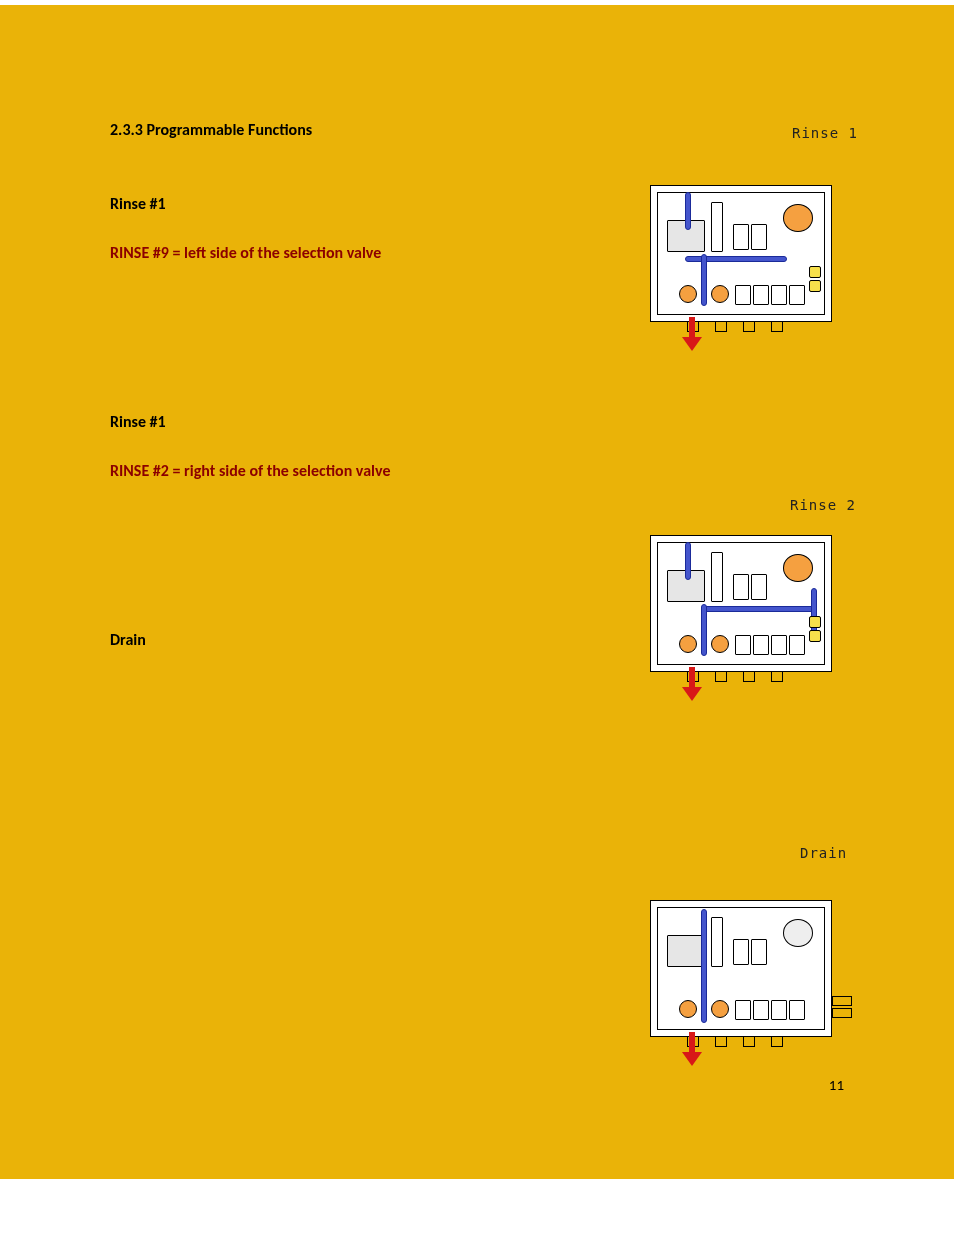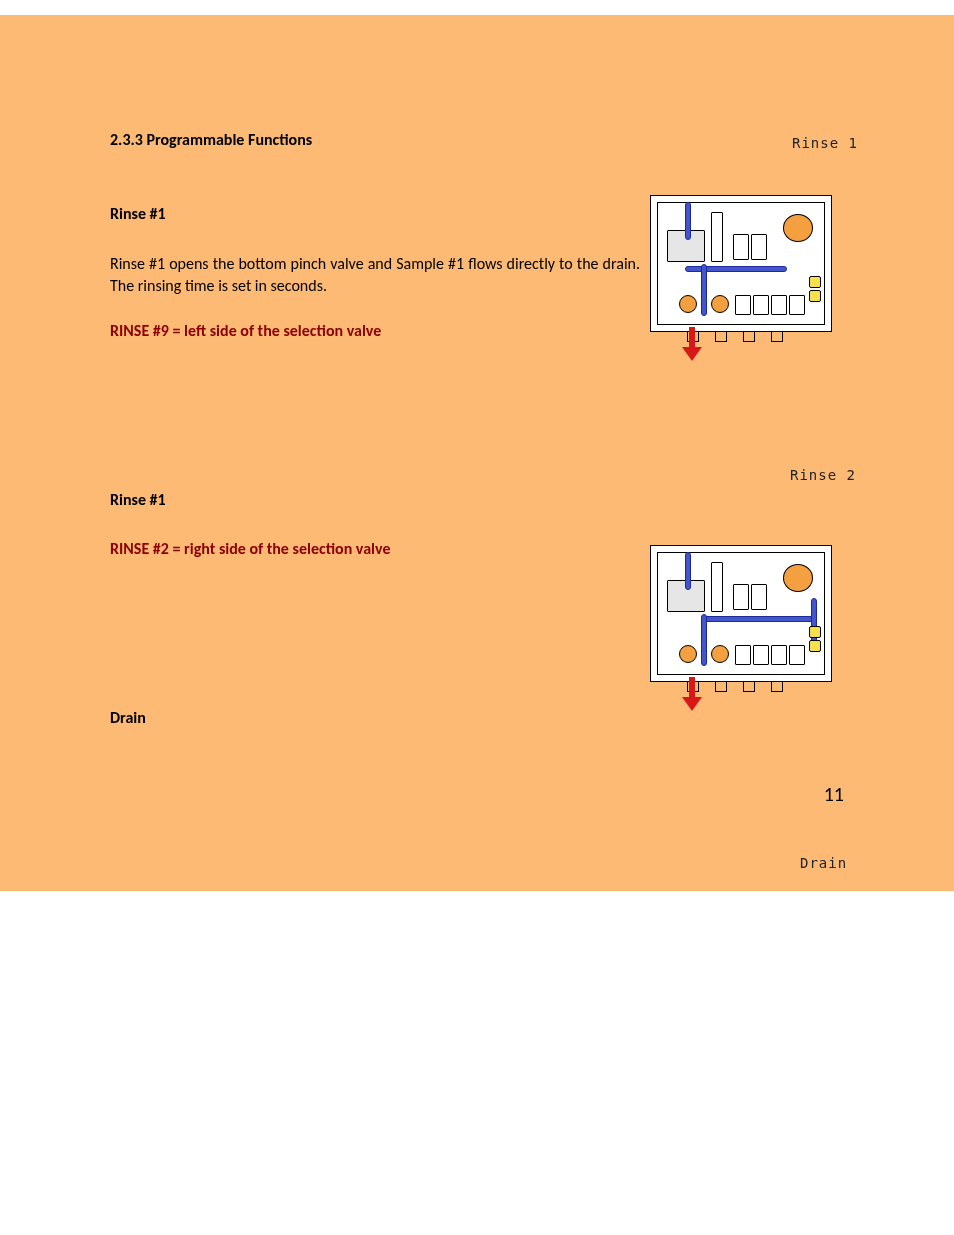--- a/index.html
+++ b/index.html
@@ -5,23 +5,23 @@
   html, body {
     margin: 0;
     padding: 0;
     background: #ffffff;
     font-family: Calibri, "Segoe UI", Arial, sans-serif;
     color: #000;
   }
   .page {
     position: relative;
     width: 954px;
-    height: 876px;
-    margin: 15px auto;
-    background: #fdba74;
+    height: 1174px;
+    margin: 5px auto;
+    background: #eab308;
   }
   .content {
     position: absolute;
     left: 110px;
     top: 115px;
     width: 530px;
   }
   .section-title {
     font-weight: bold;
     font-size: 16px;
@@ -128,51 +128,50 @@
     width: 0; height: 0;
     border-left: 10px solid transparent;
     border-right: 10px solid transparent;
     border-top: 14px solid #d81818;
     margin: 0 auto;
   }
   .page-number {
     position: absolute;
     bottom: 85px;
     right: 110px;
-    font-size: 20px;
+    font-size: 15px;
   }
 </style>
 </head>
 <body>
 
 <div class="page">
 
   <div class="content">
 
     <div class="section-title">2.3.3 Programmable Functions</div>
 
     <div class="block">
       <div class="sub-heading">Rinse #1</div>
-      <div class="para">Rinse #1 opens the bottom pinch valve and Sample #1 flows directly to the drain. The rinsing time is set in seconds.</div>
       <div class="highlight">RINSE #9 = left side of the selection valve</div>
     </div>
 
     <div class="block">
       <div class="sub-heading">Rinse #1</div>
       <div class="highlight">RINSE #2 = right side of the selection valve</div>
     </div>
 
     <div class="block last" style="margin-top:110px;">
       <div class="sub-heading" style="margin-bottom:4px;">Drain</div>
     </div>
 
   </div>
 
   <div class="fig-label" style="left:792px; top:120px;">Rinse 1</div>
-  <div class="fig-label" style="left:790px; top:452px;">Rinse 2</div>
+  <div class="fig-label" style="left:790px; top:492px;">Rinse 2</div>
   <div class="fig-label" style="left:800px; top:840px;">Drain</div>
 
   <div class="figure" style="left:650px; top:180px;">
     <div class="enclosure">
       <div class="inner">
 
         <div class="mod gray" style="left:4px; top:22px; width:36px; height:30px;"></div>
 
         <div class="mod" style="left:48px; top:4px; width:10px; height:48px;"></div>
 

